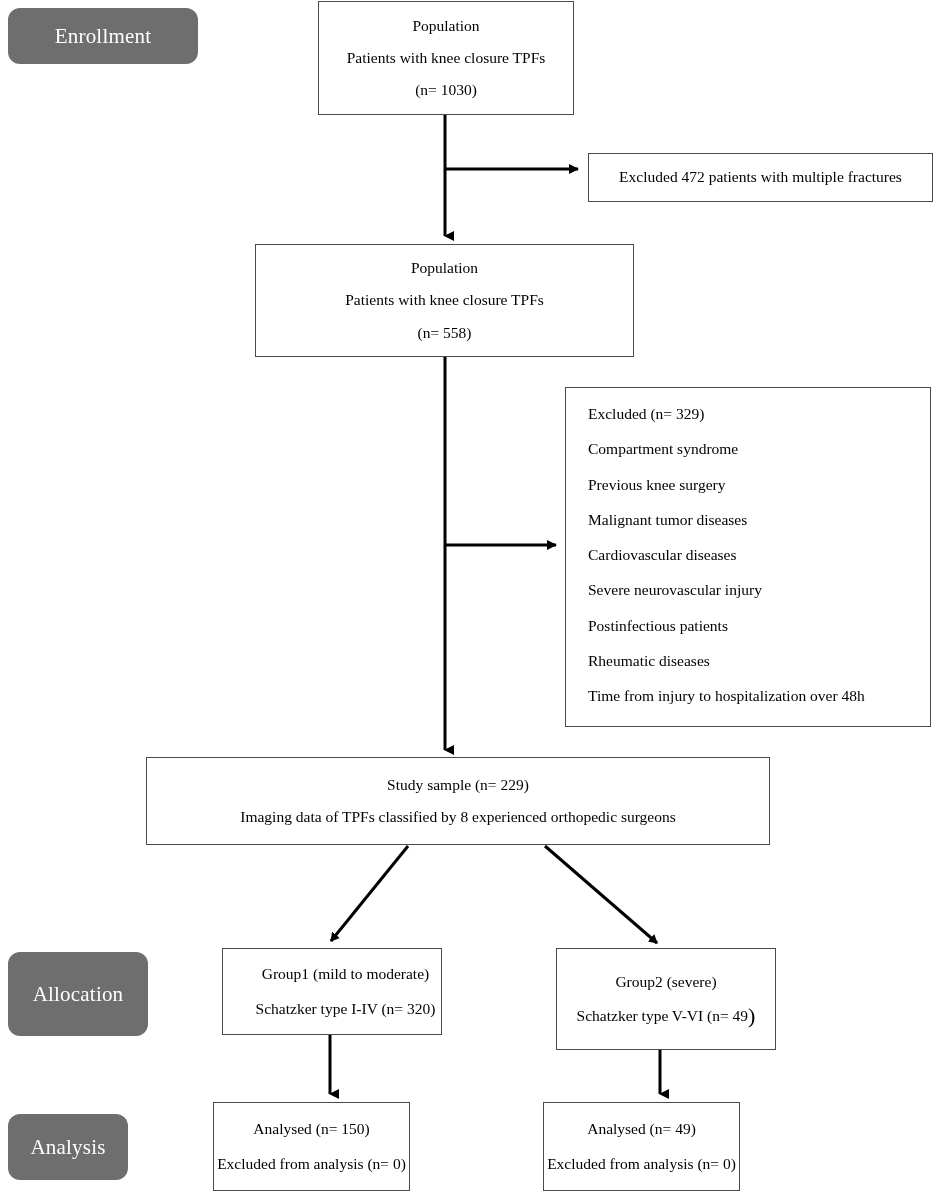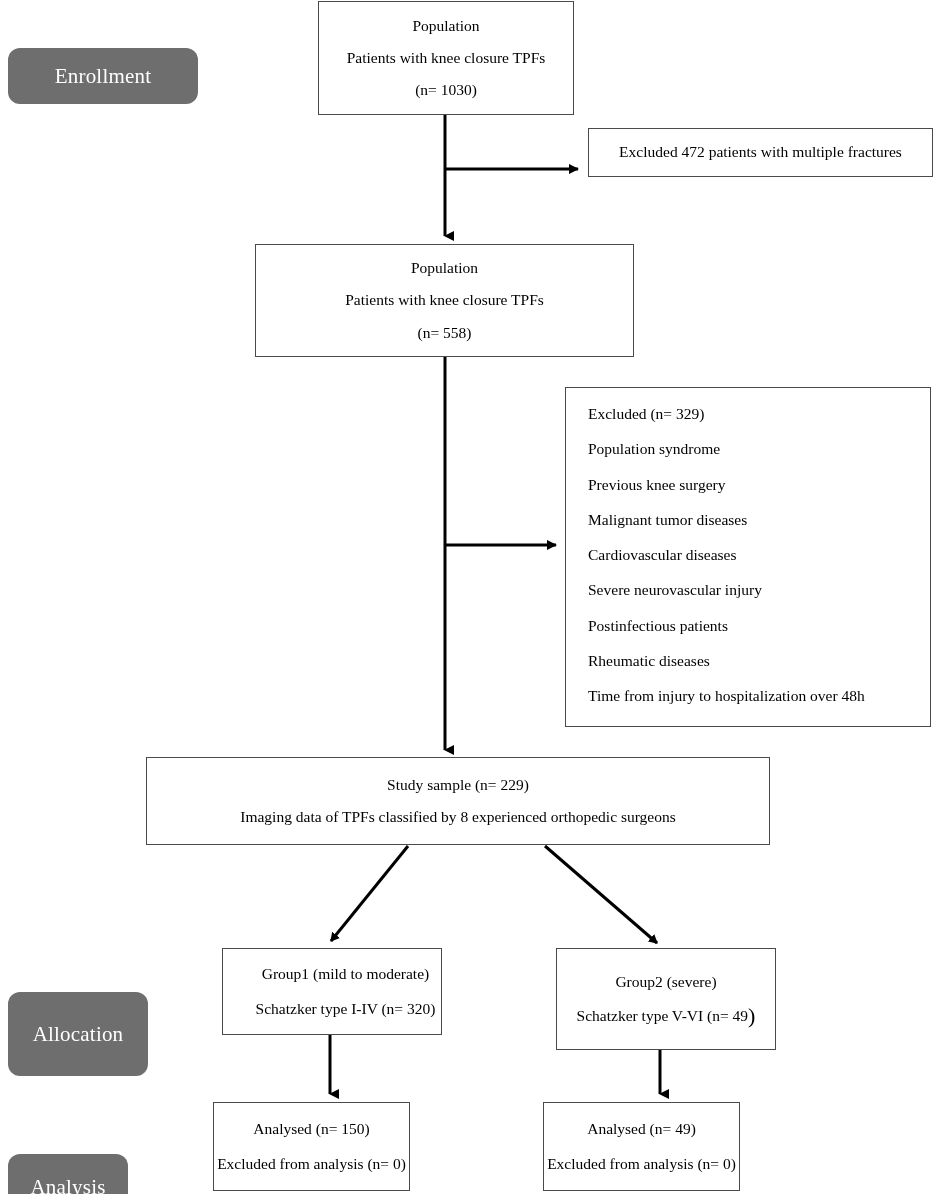--- a/index.html
+++ b/index.html
@@ -22,21 +22,20 @@
     position: absolute;
     background: #6e6e6e;
     border-radius: 12px;
     color: #ffffff;
     font-size: 21px;
     display: flex;
     align-items: center;
     justify-content: center;
     letter-spacing: 0.2px;
     box-shadow: 0 0 0 0 rgba(0,0,0,0);
-    margin-top: 40px;
   }
   
   .fbox {
     position: absolute;
     background: #ffffff;
     border: 1.5px solid #4a4a4a;
     box-sizing: border-box;
     display: flex;
     flex-direction: column;
     justify-content: center;
@@ -143,33 +142,33 @@
   <div class="stage-pill" style="left:8px; top:1114px; width:120px; height:66px;">
     <span>Analysis</span>
   </div>
 
   <div class="fbox" style="left:318px; top:1px; width:256px; height:114px;">
     <span class="fline">Population</span>
     <span class="fline">Patients with knee closure TPFs</span>
     <span class="fline">(n= 1030)</span>
   </div>
 
-  <div class="fbox" style="left:588px; top:128px; width:345px; height:49px;">
+  <div class="fbox" style="left:588px; top:153px; width:345px; height:49px;">
     <span class="fline">Excluded 472 patients with multiple fractures</span>
   </div>
 
   <div class="fbox" style="left:255px; top:244px; width:379px; height:113px;">
     <span class="fline">Population</span>
     <span class="fline">Patients with knee closure TPFs</span>
     <span class="fline">(n= 558)</span>
   </div>
 
   <div class="fbox left-align" style="left:565px; top:387px; width:366px; height:340px; padding-top:18px;">
     <span class="fline">Excluded (n= 329)</span>
-    <span class="fline">Population syndrome</span>
+    <span class="fline">Compartment syndrome</span>
     <span class="fline">Previous knee surgery</span>
     <span class="fline">Malignant tumor diseases</span>
     <span class="fline">Cardiovascular diseases</span>
     <span class="fline">Severe neurovascular injury</span>
     <span class="fline">Postinfectious patients</span>
     <span class="fline">Rheumatic diseases</span>
     <span class="fline">Time from injury to hospitalization over 48h</span>
   </div>
 
   <div class="fbox" style="left:146px; top:757px; width:624px; height:88px;">

